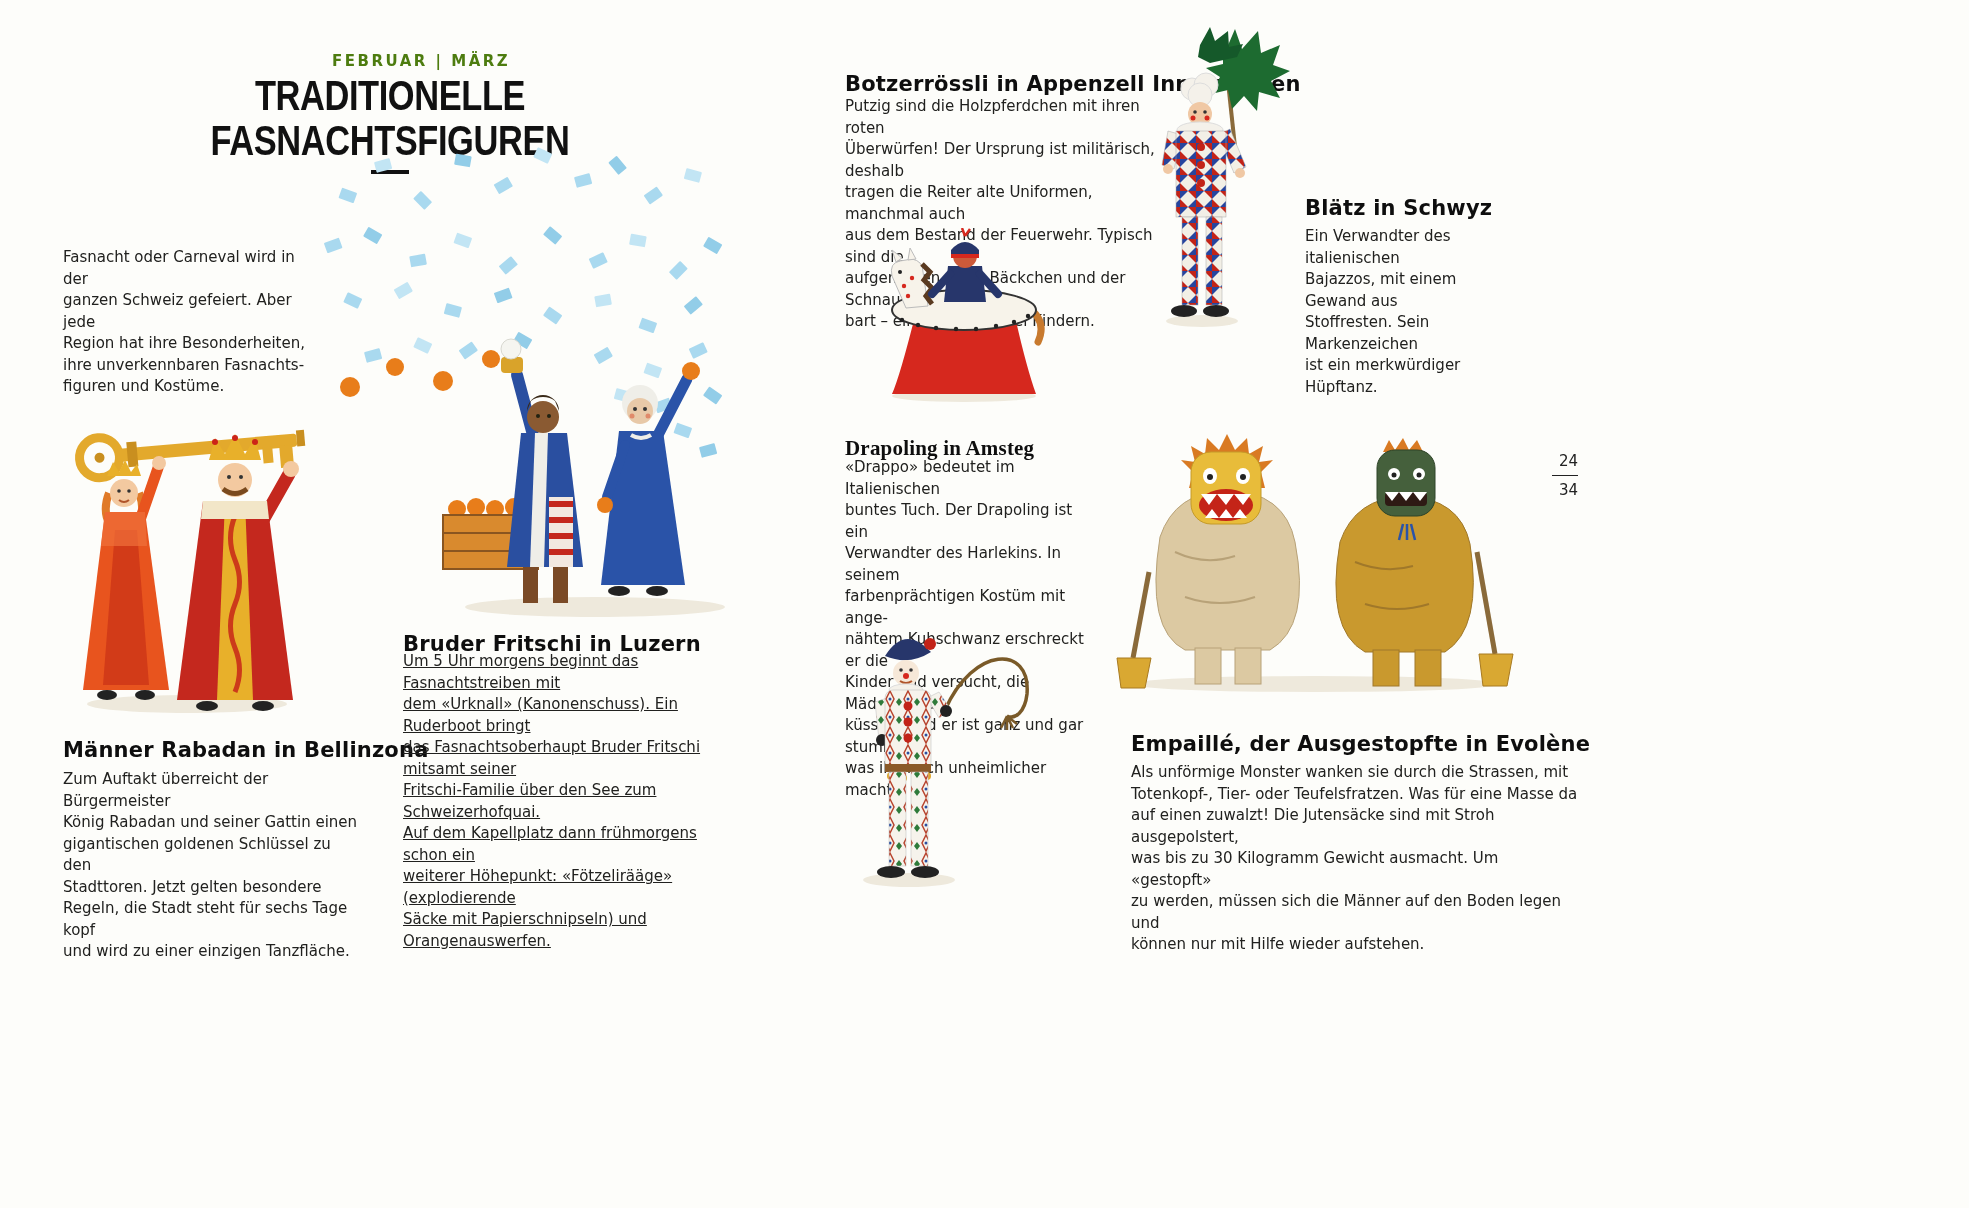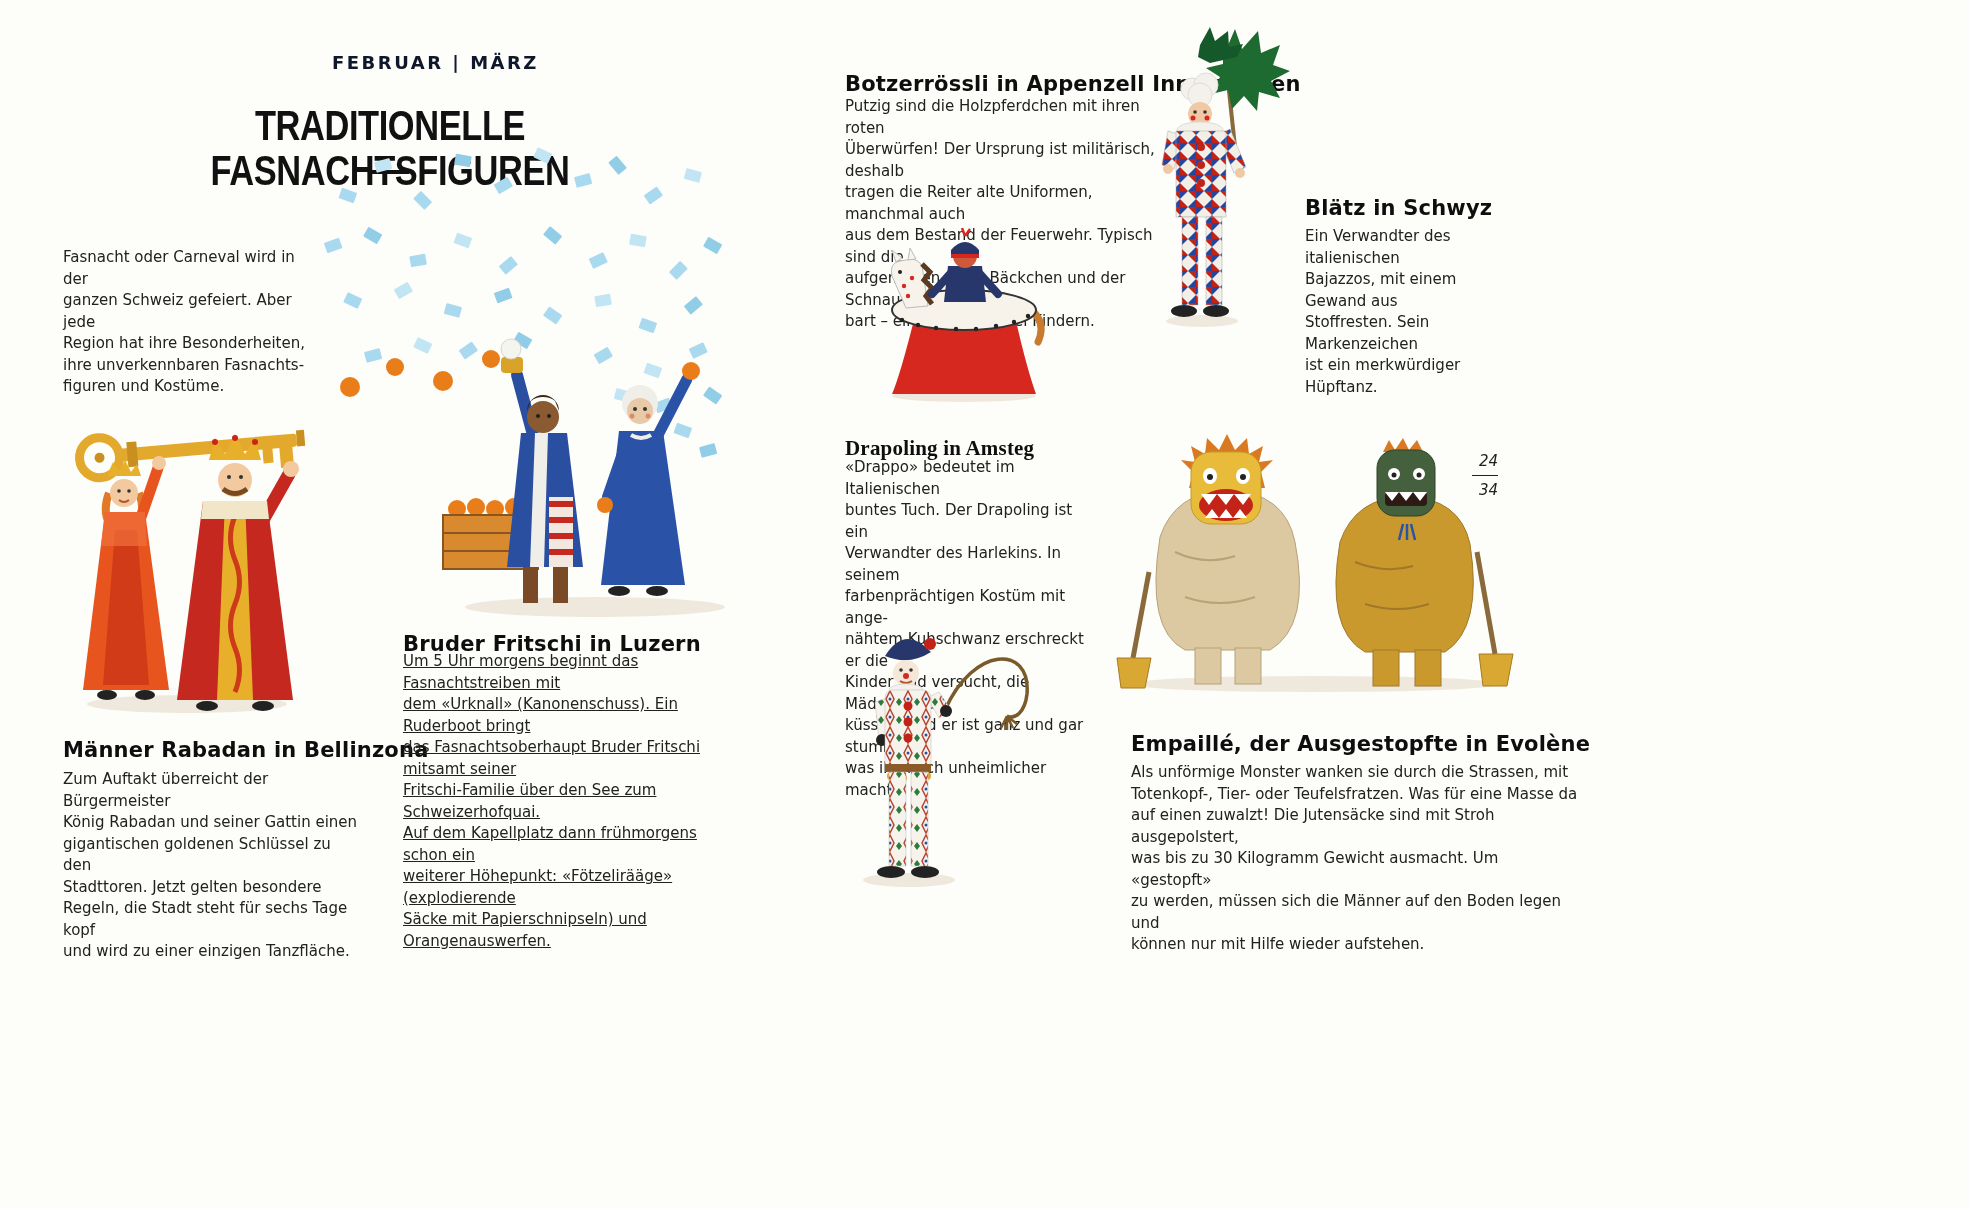--- a/index.html
+++ b/index.html
@@ -5,22 +5,22 @@
   * { margin:0; padding:0; box-sizing:border-box; }
   html,body { background:#9a9a9a; }
   .page {
     position:relative; width:1969px; height:1208px;
     background:#fdfdfa; overflow:hidden;
     font-family:"DejaVu Sans","Liberation Sans",sans-serif;
     color:#1d1d1b;
   }
   .abs { position:absolute; }
   .kicker {
-    font-size:18px; font-weight:bold; letter-spacing:2.5px;
-    color:#0f172a;
+    font-size:15px; font-weight:bold; letter-spacing:2.5px;
+    color:#4d7c0f;
   }
   .title {
     font-size:42px; font-weight:800; line-height:45px; text-align:center;
     color:#111; letter-spacing:-0.5px;
     transform:scale(0.82,1.02); transform-origin:center top;
     font-family:"Liberation Sans","DejaVu Sans",sans-serif;
   }
   .title-dash { width:38px; height:4px; background:#111; }
   .heading {
     font-size:21px; font-weight:bold; color:#0e0e0e; letter-spacing:0.2px;
@@ -36,21 +36,21 @@
   .cf2 { fill:#c2e5f4; }
   .cf3 { fill:#92cde8; }
 </style>
 </head>
 <body>
 
 <div class="page">
 
   <div class="abs kicker" style="left:332px; top:52px;">FEBRUAR  |  MÄRZ</div>
 
-  <div class="abs" style="left:170px; top:72px; width:440px;margin-top:30px;">
+  <div class="abs" style="left:170px; top:72px; width:440px;">
     <div class="title">TRADITIONELLE</div>
     <div class="title">FASNACHTSFIGUREN</div>
   </div>
   <div class="abs title-dash" style="left:371px; top:170px;"></div>
 
   <div class="abs body-text" style="left:63px; top:247px; width:250px;">Fasnacht oder Carneval wird in der
 ganzen Schweiz gefeiert. Aber jede
 Region hat ihre Besonderheiten,
 ihre unverkennbaren Fasnachts-
 figuren und Kostüme.</div>
@@ -405,19 +405,19 @@
   </svg>
 
   <div class="abs heading" style="left:1131px; top:732px;">Empaillé, der Ausgestopfte in Evolène</div>
   <div class="abs body-text" style="left:1131px; top:762px; width:450px;">Als unförmige Monster wanken sie durch die Strassen, mit
 Totenkopf-, Tier- oder Teufelsfratzen. Was für eine Masse da
 auf einen zuwalzt! Die Jutensäcke sind mit Stroh ausgepolstert,
 was bis zu 30 Kilogramm Gewicht ausmacht. Um «gestopft»
 zu werden, müssen sich die Männer auf den Boden legen und
 können nur mit Hilfe wieder aufstehen.</div>
 
-  <div class="abs" style="left:1454px; top:452px; width:44px;font-style:italic;">
+  <div class="abs" style="left:1534px; top:452px; width:44px;">
     <div class="pagenum">24</div>
     <div class="pagenum-rule"></div>
     <div class="pagenum">34</div>
   </div>
 
 </div>
 
 </body></html>

